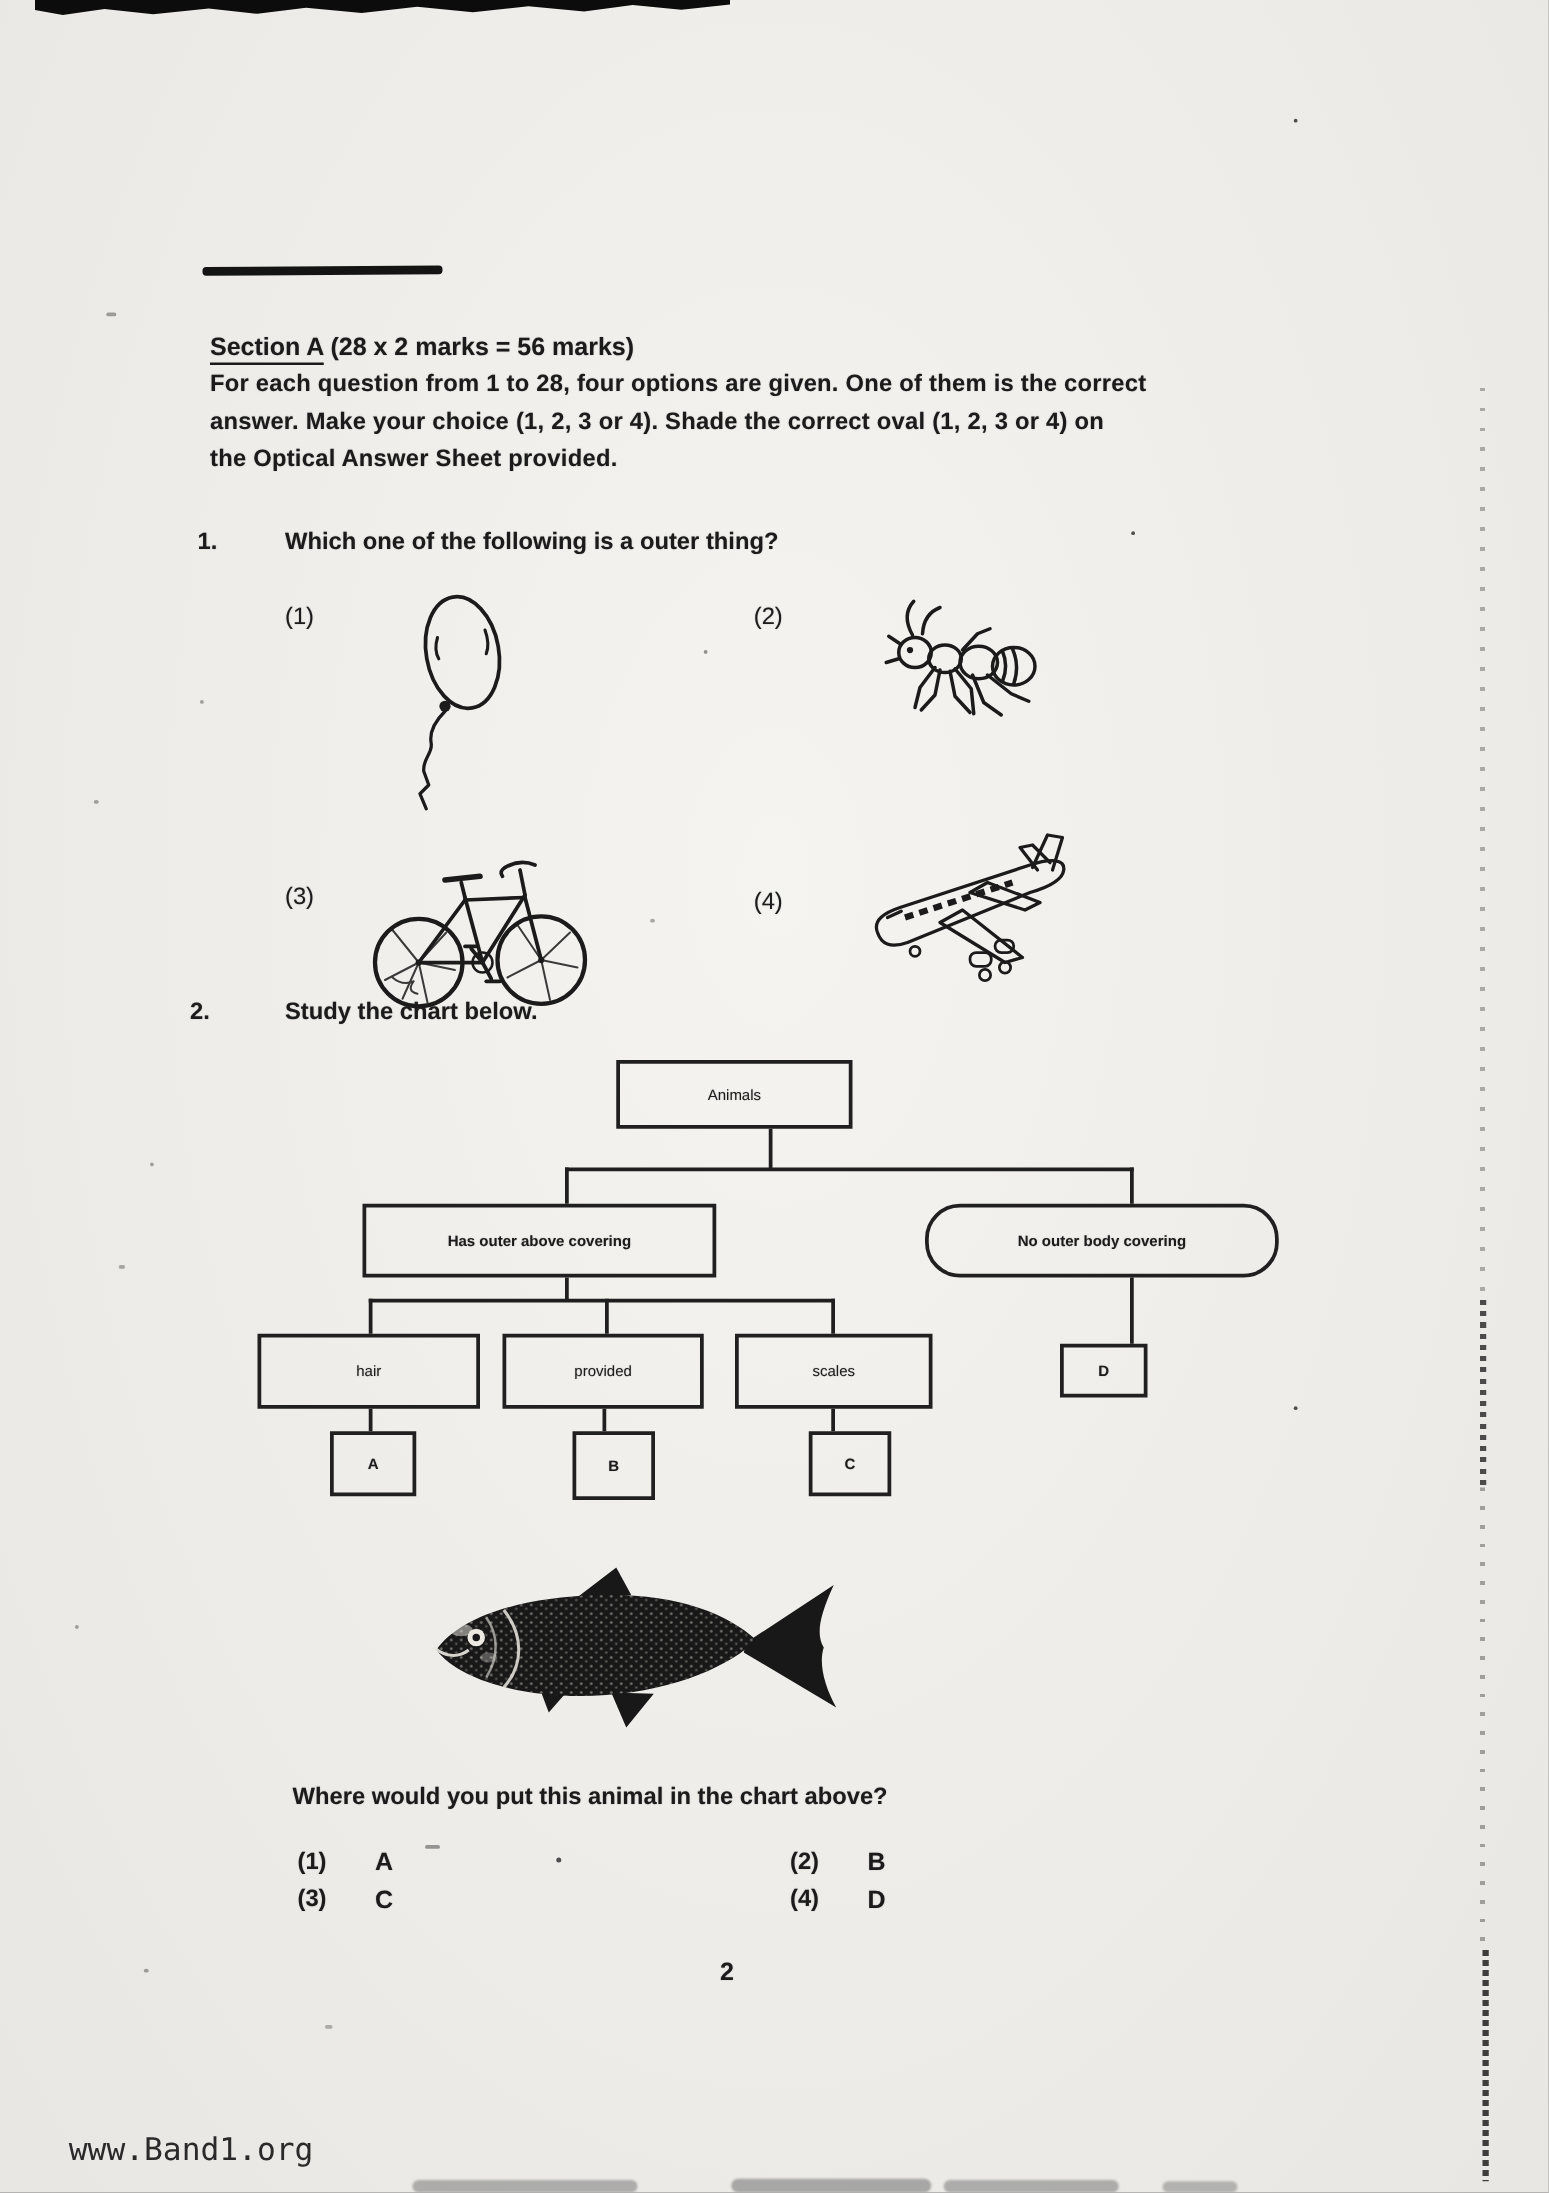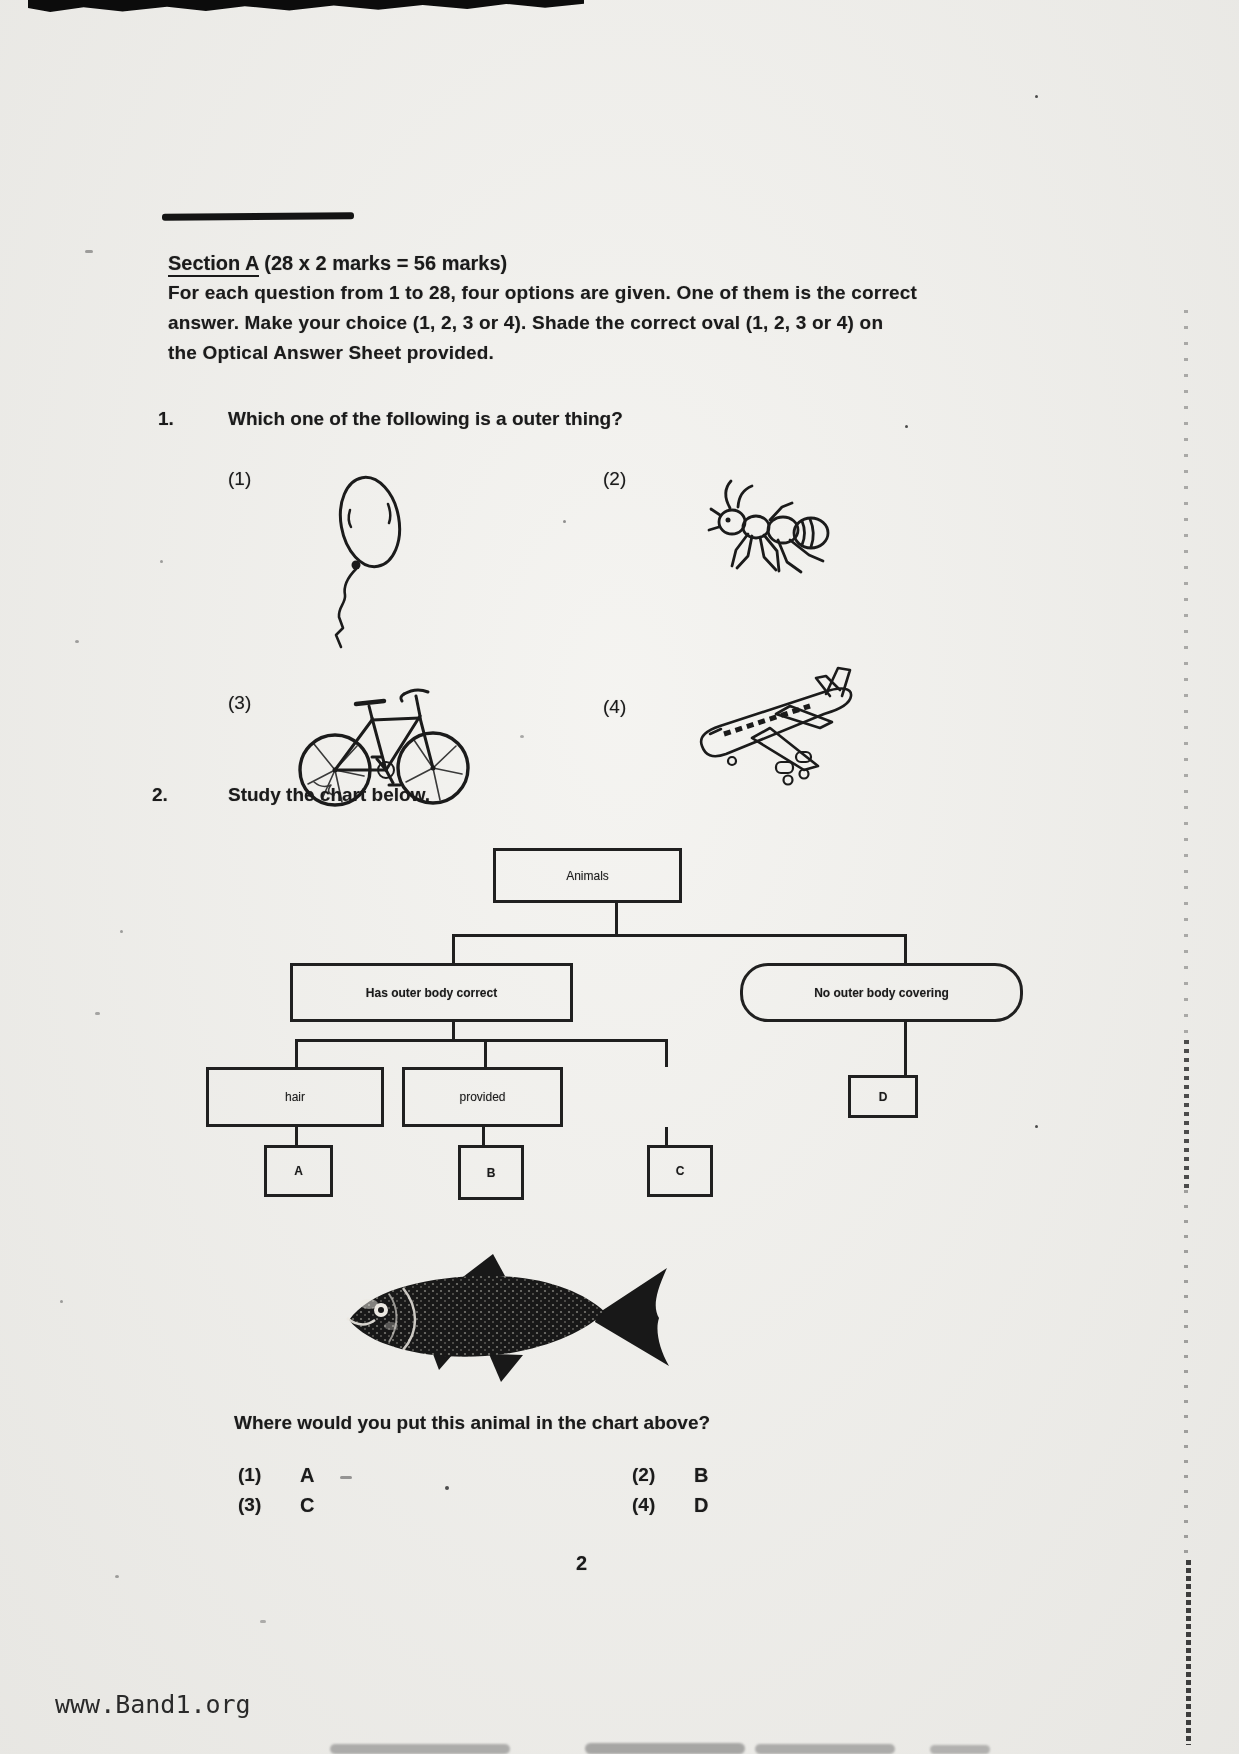--- a/index.html
+++ b/index.html
@@ -4,21 +4,21 @@
 <style>
   html,body{margin:0;padding:0;background:#888;}
   .page{
     position:relative;width:1239px;height:1754px;margin:0 auto;
     background:#f1f0ec;
     background-image:radial-gradient(ellipse at 50% 40%, rgba(255,255,255,.25), rgba(0,0,0,.04));
     overflow:hidden;
     font-family:"Liberation Sans", sans-serif;
     color:#1b1b1b;
   }
-  .t{position:absolute;white-space:nowrap;color:#1b1b1b;text-shadow:0 0 1px rgba(27,27,27,.35);}
+  .t{position:absolute;white-space:nowrap;color:#1b1b1b;text-shadow:0 0 1px rgba(27,27,27,.35);margin-top:15px;}
   .b{font-weight:700;}
   .inst{font-size:19px;letter-spacing:.2px;font-weight:700;}
   .qt{font-size:19px;font-weight:700;}
   .optlbl{font-size:19px;font-weight:400;}
   .box{
     position:absolute;border:3px solid #202020;display:flex;align-items:center;justify-content:center;
     font-size:12px;text-shadow:0 0 1px rgba(27,27,27,.3);box-sizing:border-box;
   }
   .hl,.vl{position:absolute;background:#1f1f1f;}
   .hl{height:3px;} .vl{width:3px;}
@@ -174,37 +174,40 @@
   <div class="box" style="left:493px;top:848px;width:189px;height:55px;">
       <span>Animals</span>
     </div>
 
   <div class="vl" style="left:615px;top:903px;height:33px;"></div>
   <div class="hl" style="left:452px;top:934px;width:455px;"></div>
   <div class="vl" style="left:452px;top:934px;height:29px;"></div>
   <div class="vl" style="left:904px;top:934px;height:29px;"></div>
 
   <div class="box b" style="left:290px;top:963px;width:283px;height:59px;">
-      <span>Has outer body correct</span>
+      <span>Has outer above covering</span>
     </div>
   <div class="box b" style="left:740px;top:963px;width:283px;height:59px;border-radius:28px;">
       <span>No outer body covering</span>
     </div>
 
   <div class="vl" style="left:452px;top:1022px;height:18px;"></div>
   <div class="hl" style="left:295px;top:1039px;width:373px;"></div>
   <div class="vl" style="left:295px;top:1039px;height:28px;"></div>
   <div class="vl" style="left:484px;top:1039px;height:28px;"></div>
   <div class="vl" style="left:665px;top:1039px;height:28px;"></div>
 
   <div class="box" style="left:206px;top:1067px;width:178px;height:60px;">
       <span>hair</span>
     </div>
   <div class="box" style="left:402px;top:1067px;width:161px;height:60px;">
       <span>provided</span>
+    </div>
+  <div class="box" style="left:588px;top:1067px;width:158px;height:60px;">
+      <span>scales</span>
     </div>
 
   <div class="vl" style="left:295px;top:1127px;height:18px;"></div>
   <div class="vl" style="left:482px;top:1127px;height:18px;"></div>
   <div class="vl" style="left:665px;top:1127px;height:18px;"></div>
   <div class="vl" style="left:904px;top:1022px;height:53px;"></div>
 
   <div class="box b" style="left:264px;top:1145px;width:69px;height:52px;">
       <span>A</span>
     </div>

